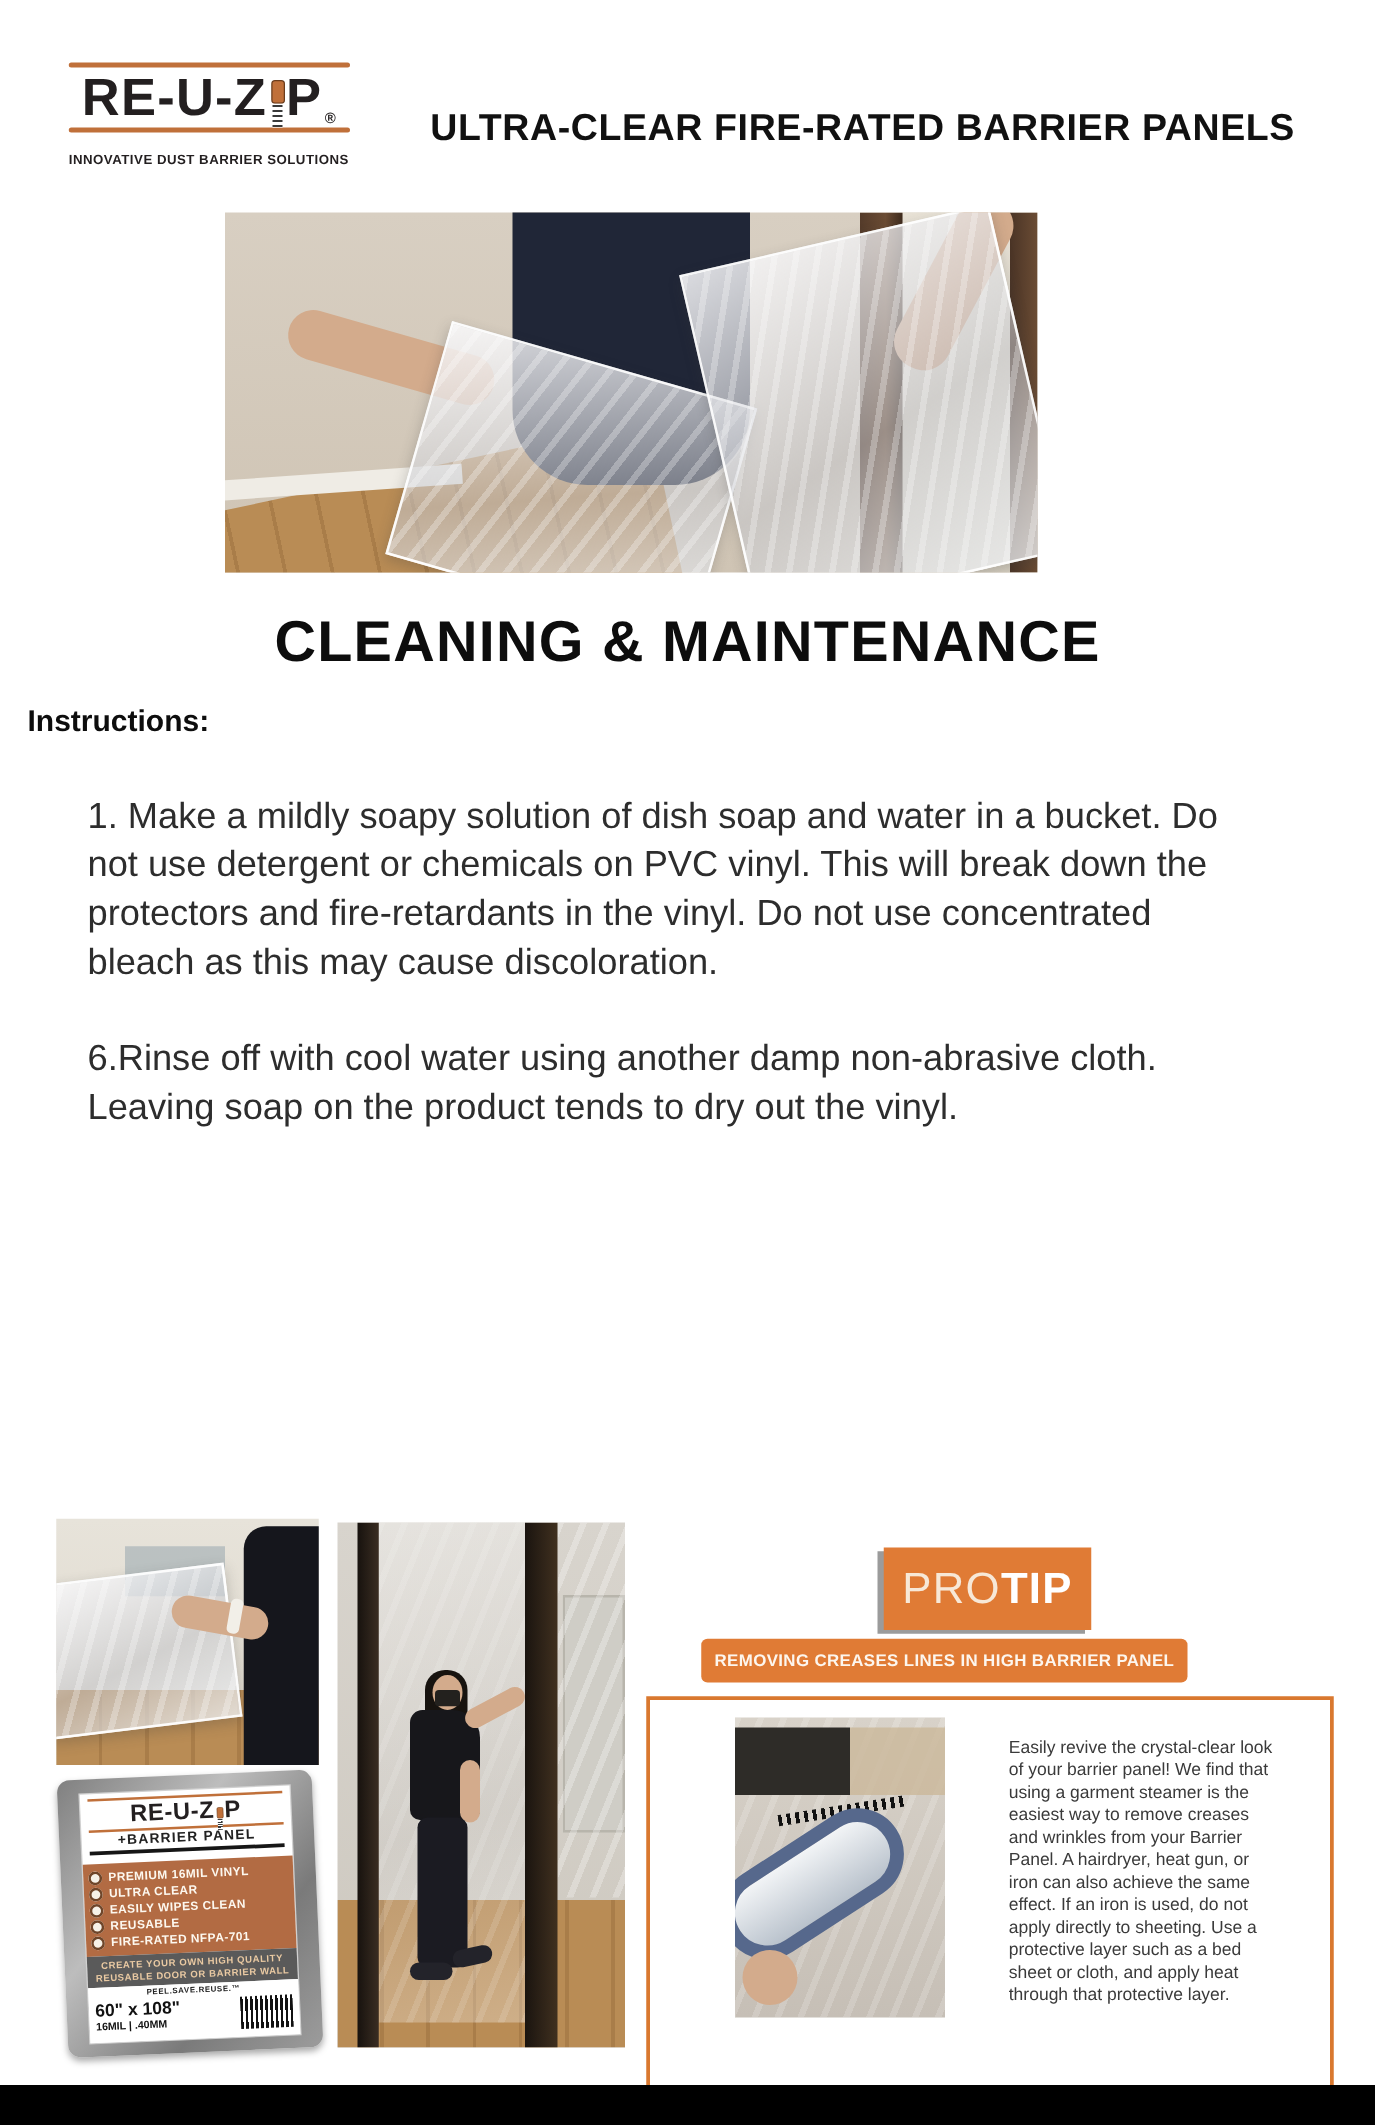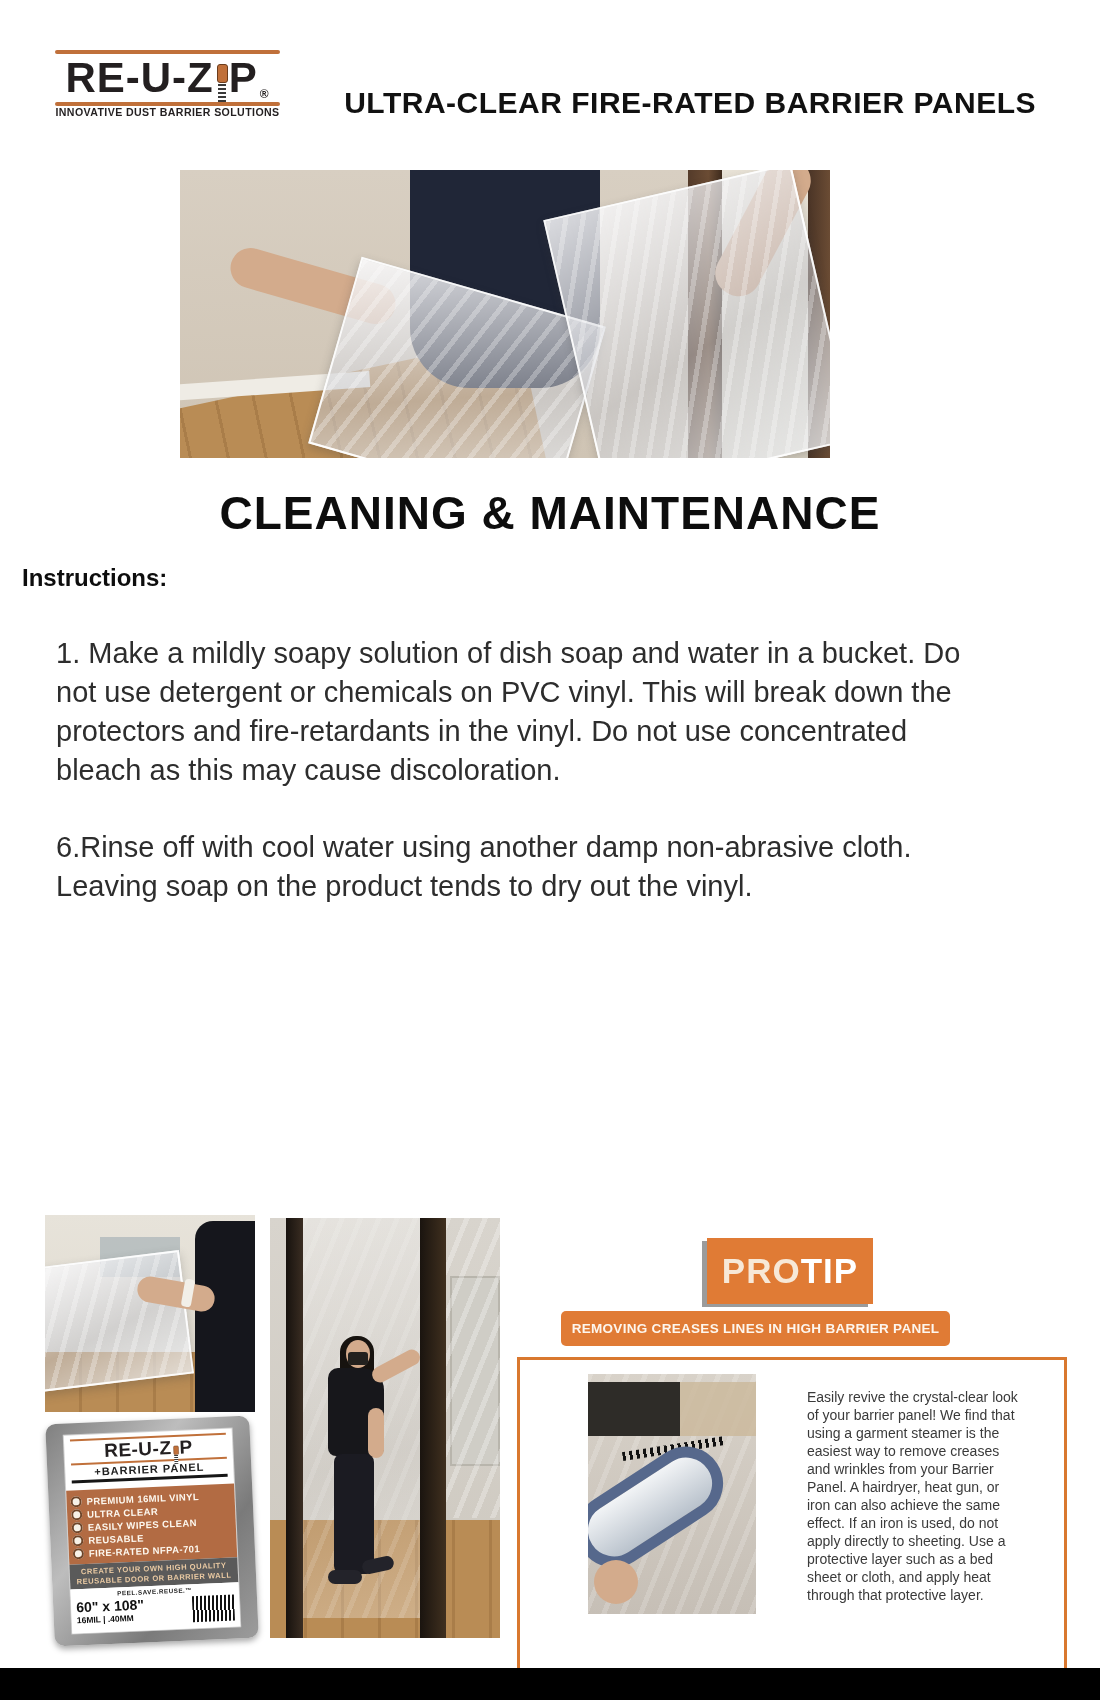--- a/index.html
+++ b/index.html
@@ -12,21 +12,21 @@
   .logo-rule{height:4px;background:#c0703a;border-radius:2px;}
   .logo-brand{display:flex;align-items:flex-end;justify-content:center;
       font-weight:800;font-size:42px;letter-spacing:1px;color:#231f20;line-height:48px;}
   .zipper{display:inline-block;width:13px;height:38px;position:relative;margin:0 1px;}
   .zipper:before{content:"";position:absolute;left:2px;top:0;width:9px;height:17px;
       background:#c0703a;border:1px solid #6b3c1c;border-radius:3px;}
   .zipper:after{content:"";position:absolute;left:3px;top:19px;width:8px;height:19px;
       background:repeating-linear-gradient(0deg,#3a3a3a 0 2px,#fff 2px 4px);}
   .reg{font-size:12px;font-weight:700;margin-left:2px;line-height:16px;}
   .logo-tagline{font-size:10.6px;font-weight:700;letter-spacing:.4px;color:#231f20;
-      text-align:center;margin-top:0;white-space:nowrap;}
+      text-align:left;margin-top:16px;white-space:nowrap;}
   .doc-title{left:295px;top:70px;width:725px;margin:16px;text-align:right;
       font-size:30px;font-weight:800;letter-spacing:.5px;color:#111;}
 
   
   .photo{overflow:hidden;background:#d5ccc0;}
   .streaks{position:absolute;inset:0;
       background:repeating-linear-gradient(112deg,rgba(255,255,255,.5) 0 5px,rgba(255,255,255,0) 5px 17px);
       opacity:.55;}
   .skin{background:#d3ab8c;}
   .wood{background:repeating-linear-gradient(90deg,#b98c55 0 34px,#a97d49 34px 37px);}
@@ -43,21 +43,21 @@
   .hero-arm-r{left:560px;top:-18px;width:46px;height:150px;border-radius:22px;transform:rotate(28deg);}
   .panel{background:linear-gradient(160deg,rgba(250,250,252,.85),rgba(196,198,204,.55) 55%,rgba(236,238,240,.8));
       border:2px solid rgba(255,255,255,.9);box-shadow:0 4px 10px rgba(60,60,60,.25);}
   .hero-panel-l{left:150px;top:118px;width:250px;height:190px;transform:rotate(16deg);}
   .hero-panel-r{left:392px;top:18px;width:250px;height:280px;transform:rotate(-13deg);}
 
   
   .section-heading{left:0;top:486px;width:1100px;margin:0;text-align:center;
       font-size:46px;font-weight:800;letter-spacing:1px;color:#0d0d0d;}
   .instructions-label{left:22px;top:564px;font-size:24px;font-weight:800;color:#0d0d0d;}
-  .steps{left:56px;top:634px;width:928px;}
+  .steps{left:70px;top:634px;width:928px;}
   .steps p{margin:0 0 38px 0;font-size:29px;line-height:39px;color:#2d2d2d;font-weight:400;}
 
   
   .photo-a{left:45px;top:1215px;width:210px;height:197px;background:linear-gradient(#e7e3da,#ded8cc);}
   .pa-window{left:55px;top:22px;width:80px;height:40px;background:#a8b4b8;opacity:.7;}
   .pa-floor{left:0;bottom:0;width:210px;height:60px;}
   .pa-panel{left:-12px;top:44px;width:150px;height:120px;transform:rotate(-7deg);}
   .pa-person{left:150px;top:6px;width:70px;height:191px;background:#15161c;border-radius:18px 0 0 0;}
   .pa-arm{left:92px;top:66px;width:78px;height:26px;border-radius:13px;transform:rotate(10deg);}
   .pa-watch{left:138px;top:64px;width:10px;height:28px;background:#f2efe8;border-radius:4px;transform:rotate(10deg);}
@@ -105,21 +105,21 @@
   .pc-arm{left:100px;top:140px;width:52px;height:16px;border-radius:8px;transform:rotate(-28deg);}
   .pc-arm2{left:98px;top:190px;width:16px;height:50px;border-radius:8px;}
   .pc-legs{left:64px;top:236px;width:40px;height:120px;background:#1b1b22;border-radius:8px;}
   .pc-shoe1{left:58px;top:352px;width:34px;height:14px;background:#23232a;border-radius:7px;}
   .pc-shoe2{left:92px;top:340px;width:32px;height:14px;background:#23232a;border-radius:7px;transform:rotate(-12deg);}
 
   
   .protip-badge{left:707px;top:1238px;width:166px;height:66px;background:#e07b35;
       box-shadow:-5px 3px 0 #9b9b9b;display:flex;align-items:center;justify-content:center;
       font-size:35px;letter-spacing:1px;}
-  .protip-badge .pro{color:#f7e8d7;font-weight:700;}
+  .protip-badge .pro{color:#f7e8d7;font-weight:400;}
   .protip-badge .tip{color:#ffffff;font-weight:800;}
   .protip-bar{left:561px;top:1311px;width:389px;height:35px;background:#e07b35;border-radius:5px;
       display:flex;align-items:center;justify-content:center;
       font-size:13.5px;font-weight:800;letter-spacing:.3px;color:#fdf6ee;}
   .protip-box{left:517px;top:1357px;width:550px;height:341px;background:#fff;
       border:3px solid #d9782f;box-sizing:border-box;}
   .steamer{left:68px;top:14px;width:168px;height:240px;background:linear-gradient(#d8d2c9,#c6bfb6);}
   .st-dark{left:0;top:8px;width:92px;height:54px;background:#2e2c28;}
   .st-beige{left:92px;top:8px;width:76px;height:54px;background:#cbb89a;opacity:.8;}
   .st-body{left:-18px;top:96px;width:160px;height:74px;border-radius:40px;transform:rotate(-33deg);

